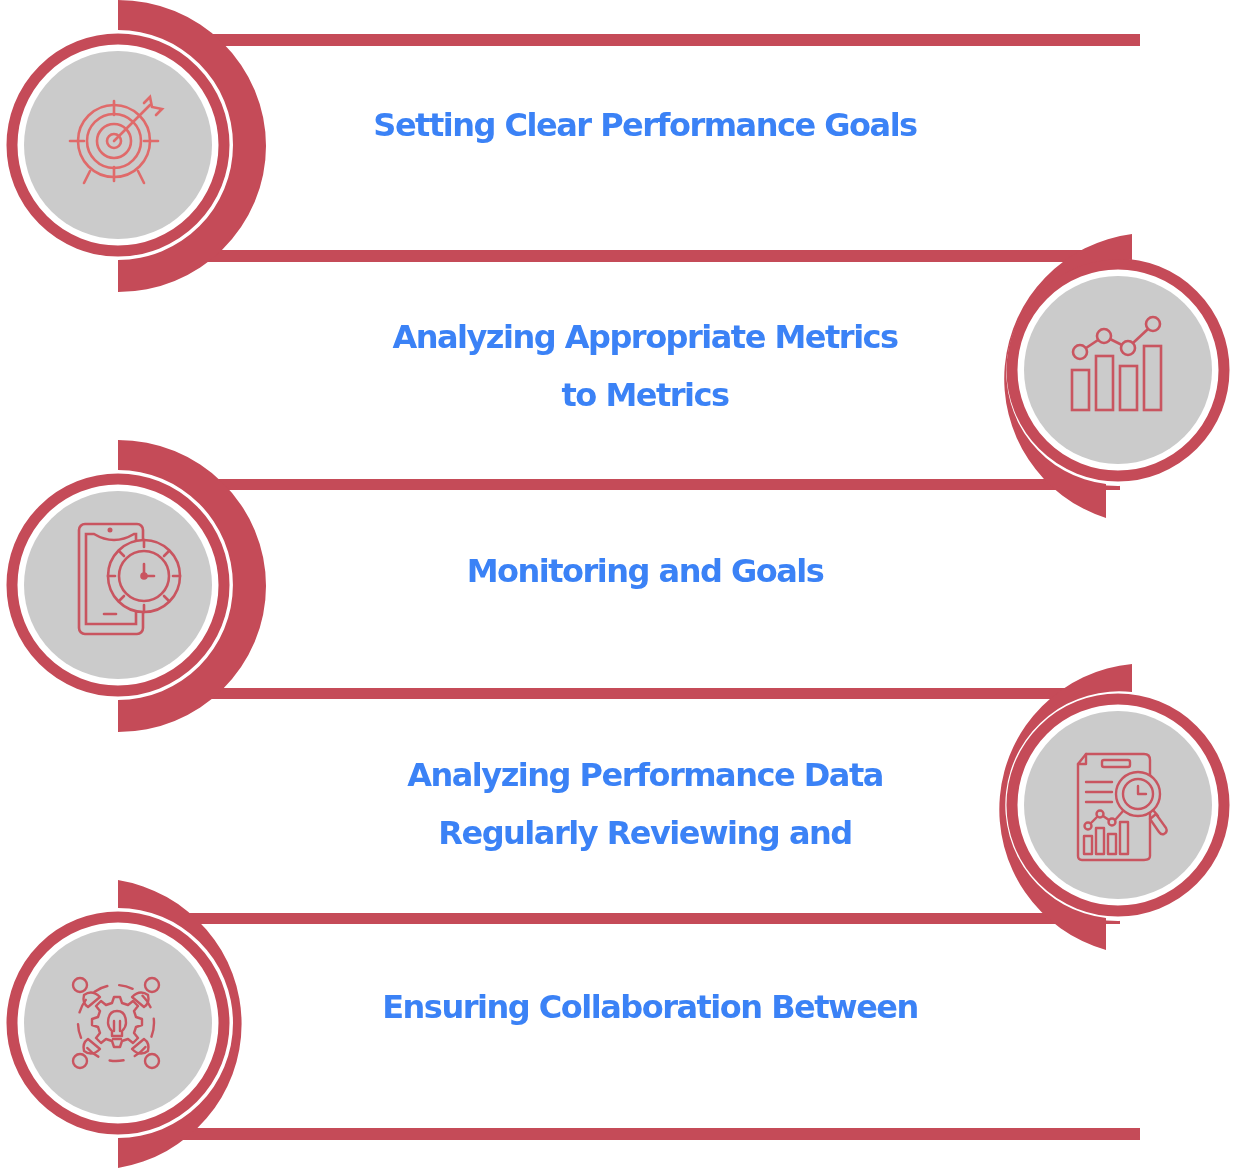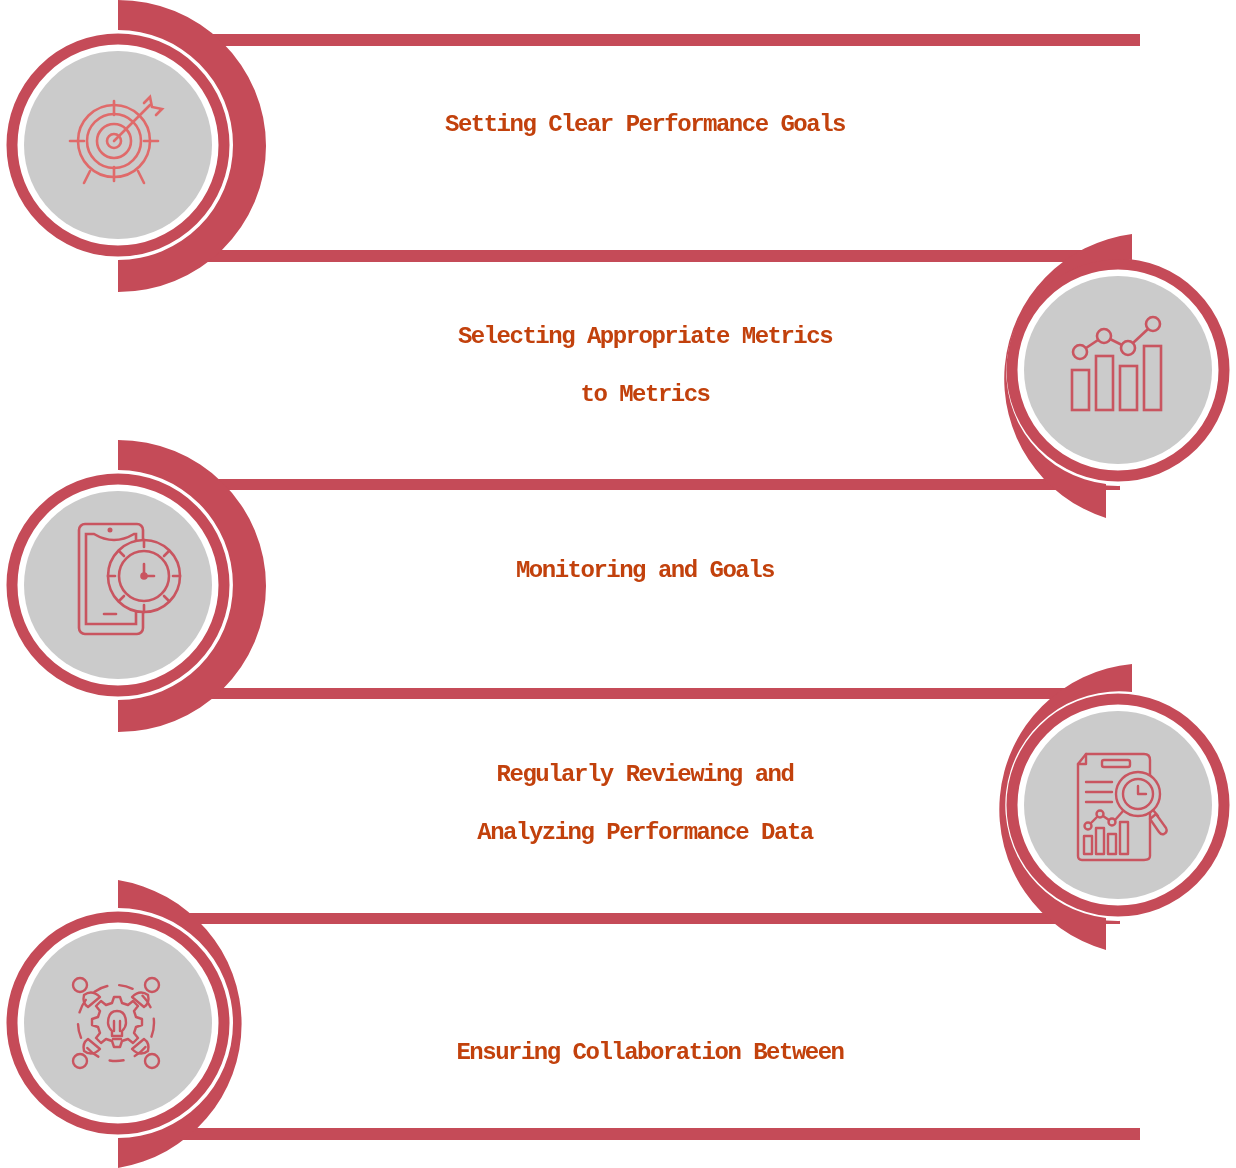--- a/index.html
+++ b/index.html
@@ -1,28 +1,27 @@
 <!DOCTYPE html>
 <html><head>
 <meta charset="utf-8">
 <style>
   html, body { margin: 0; padding: 0; background: #ffffff; }
   body { width: 1236px; height: 1168px; position: relative; overflow: hidden; font-family: "DejaVu Sans", "Liberation Sans", sans-serif; }
   .canvas { position: absolute; left: 0; top: 0; width: 1236px; height: 1168px; }
   .canvas svg { position: absolute; left: 0; top: 0; }
   .step-text {
     position: absolute;
-    color: #c2410c;
+    color: #3b82f6;
     font-weight: bold;
-    font-size: 24px;
+    font-size: 32px;
     line-height: 58px;
     text-align: center;
     letter-spacing: -1.5px;
     white-space: nowrap;
-    font-family: Liberation Mono, monospace;
   }
   .step-text span { display: block; }
   .icon-wrap { position: absolute; width: 120px; height: 120px; }
   .icon-wrap svg { position: static; width: 120px; height: 120px; }
 </style>
 </head>
 <body>
 
 <div class="canvas">
   <svg width="1236" height="1168" viewBox="0 0 1236 1168">
@@ -169,29 +168,29 @@
       <line x1="55" y1="76" x2="63" y2="76"></line>
       <path d="M56,68 L56,58 M62,68 L62,58"></path>
     </svg>
   </div>
 
   <div class="step-text" style="left:300px; top:96px; width:690px;">
     <span>Setting Clear Performance Goals</span>
   </div>
 
   <div class="step-text" style="left:300px; top:308px; width:690px;">
-    <span>Selecting Appropriate Metrics</span>
+    <span>Analyzing Appropriate Metrics</span>
     <span>to Metrics</span>
   </div>
 
   <div class="step-text" style="left:300px; top:542px; width:690px;">
     <span>Monitoring and Goals</span>
   </div>
 
   <div class="step-text" style="left:300px; top:746px; width:690px;">
+    <span>Analyzing Performance Data</span>
     <span>Regularly Reviewing and</span>
-    <span>Analyzing Performance Data</span>
   </div>
 
-  <div class="step-text" style="left:260px; top:1024px; width:780px;text-align:center;">
+  <div class="step-text" style="left:260px; top:978px; width:780px;text-align:center;">
     <span>Ensuring Collaboration Between</span>
   </div>
 </div>
 
 </body></html>

